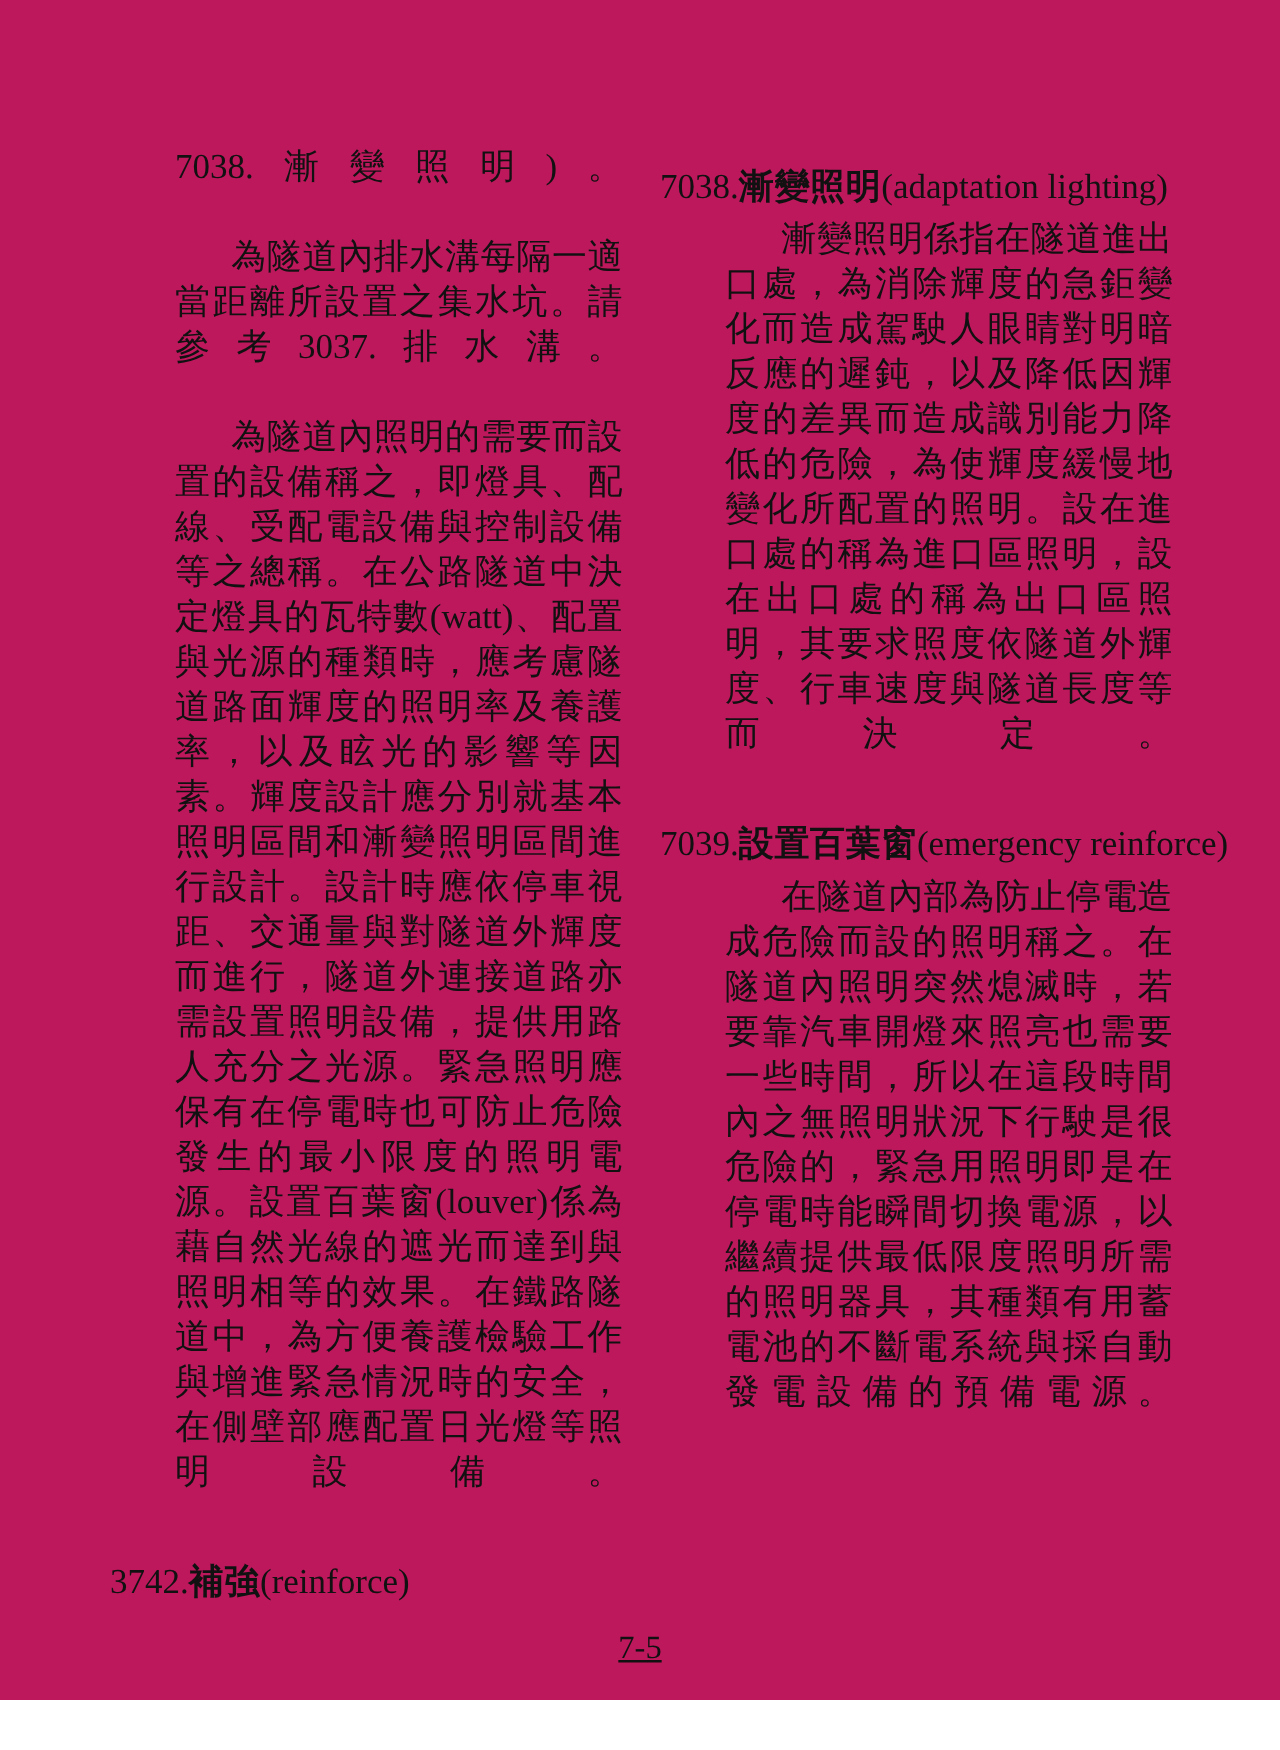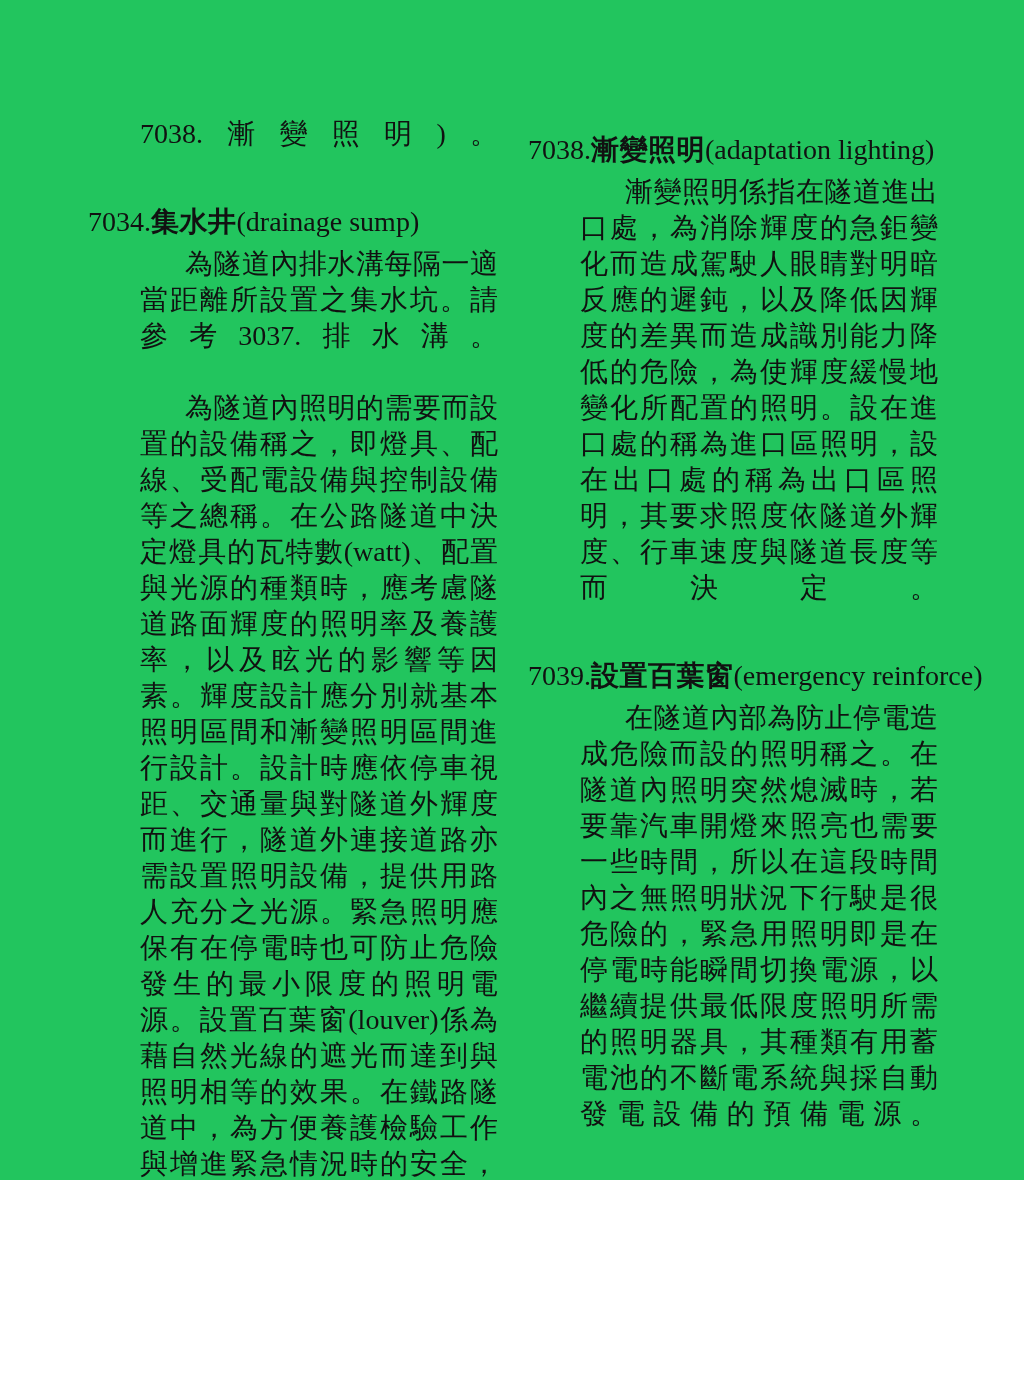--- a/index.html
+++ b/index.html
@@ -3,22 +3,22 @@
 <meta charset="utf-8">
 <style>
   html, body {
     margin: 0;
     padding: 0;
     background: #ffffff;
   }
   .doc-page {
     position: relative;
     width: 1024px;
-    height: 1180px;
-    background: #22c55e;
+    height: 1360px;
+    background: #be185d;
     color: #111111;
     font-family: "Liberation Serif", "DejaVu Serif", serif;
     overflow: hidden;
   }
   .columns {
     position: absolute;
     top: 116px;
     left: 88px;
     display: flex;
     gap: 30px;
@@ -76,21 +76,20 @@
   }
 </style>
 </head>
 <body>
 
 <div class="doc-page">
   <div class="columns">
     <div class="col" id="col-left">
         <p class="block body-par cont">7038.漸變照明)。</p>
         <div class="block entry">
-          <div class="entry-heading"><span class="entry-number">7034.</span><span class="entry-term">集水井</span><span class="entry-english">(drainage sump)</span></div>
           <p class="body-par indent-first">為隧道內排水溝每隔一適當距離所設置之集水坑。請參考3037.排水溝。</p>
         </div>
         <div class="block entry">
           <p class="body-par indent-first">為隧道內照明的需要而設置的設備稱之，即燈具、配線、受配電設備與控制設備等之總稱。在公路隧道中決定燈具的瓦特數(watt)、配置與光源的種類時，應考慮隧道路面輝度的照明率及養護率，以及眩光的影響等因素。輝度設計應分別就基本照明區間和漸變照明區間進行設計。設計時應依停車視距、交通量與對隧道外輝度而進行，隧道外連接道路亦需設置照明設備，提供用路人充分之光源。緊急照明應保有在停電時也可防止危險發生的最小限度的照明電源。設置百葉窗(louver)係為藉自然光線的遮光而達到與照明相等的效果。在鐵路隧道中，為方便養護檢驗工作與增進緊急情況時的安全，在側壁部應配置日光燈等照明設備。</p>
         </div>
         <div class="block entry">
           <div class="entry-heading"><span class="entry-number">3742.</span><span class="entry-term">補強</span><span class="entry-english">(reinforce)</span></div>
         </div>
       </div>
     <div class="col" id="col-right">

